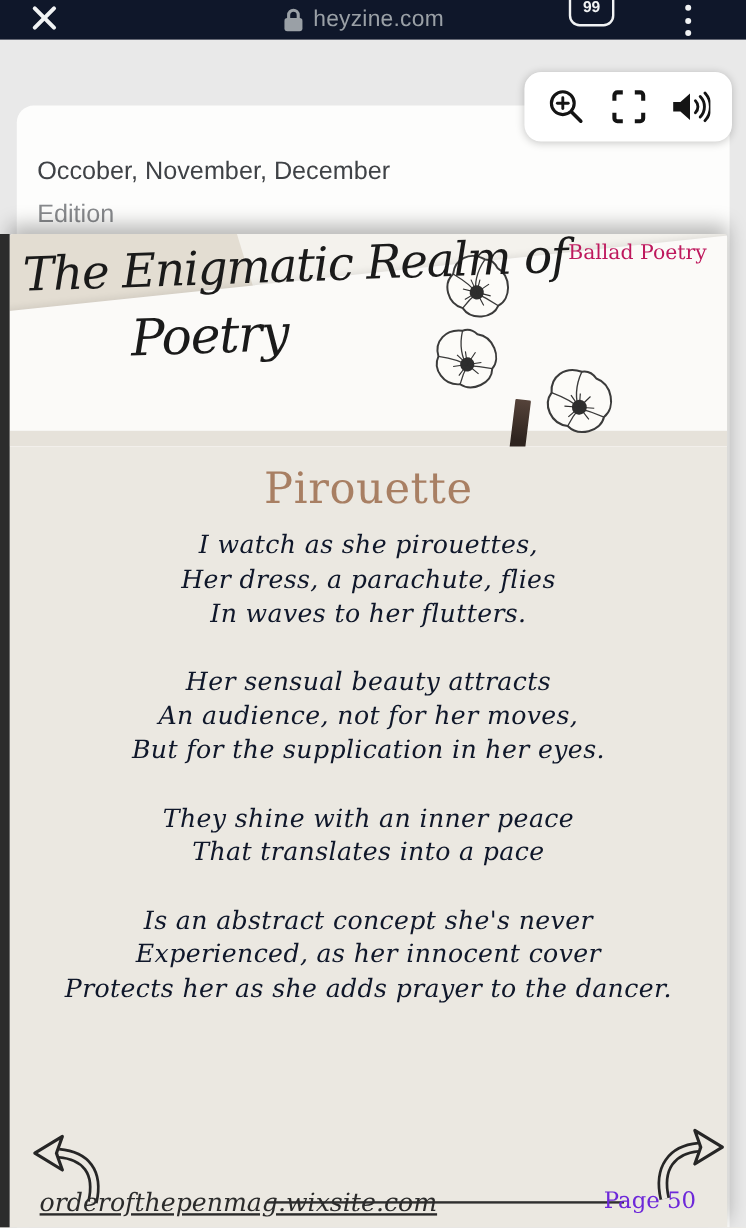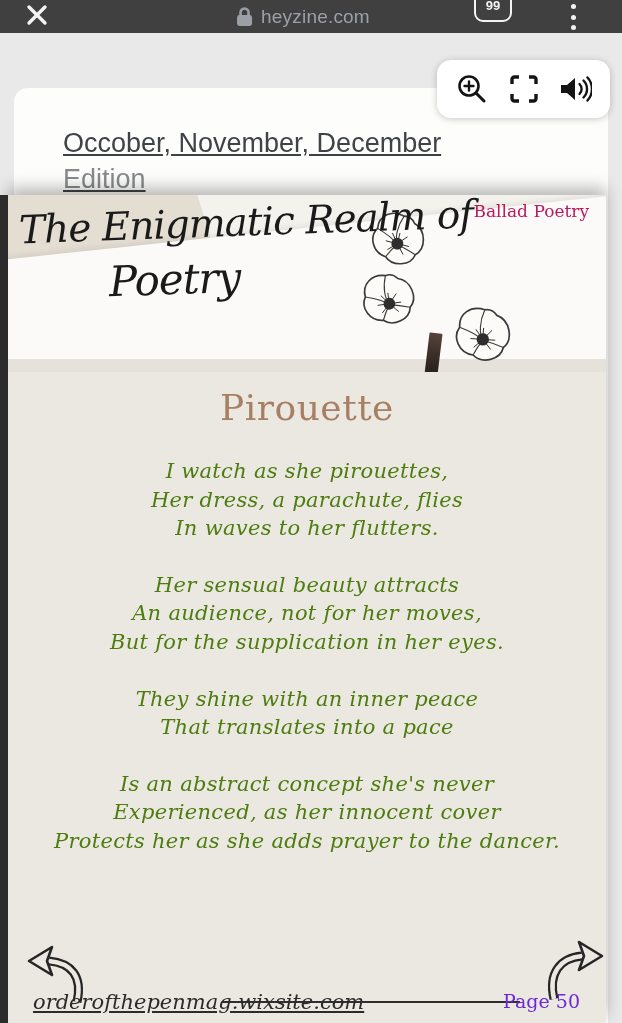--- a/index.html
+++ b/index.html
@@ -7,21 +7,21 @@
   body {
     position:relative;
     font-family:"Liberation Sans", sans-serif;
     background:#e9e9e9;
     overflow:hidden;
   }
 
   
   .topbar {
     position:absolute; left:0; top:0; width:622px; height:33px;
-    background:#404040; z-index:50;
+    background:#0f172a; z-index:50;
   }
   .close-btn { position:absolute; left:24px; top:2px; width:26px; height:26px; cursor:pointer; }
   .urlbox {
     position:absolute; left:50%; top:0; transform:translateX(-56%);
     height:33px; display:flex; align-items:center; gap:8px; cursor:pointer;
   }
   .url-text { color:#9aa0a6; font-size:19px; letter-spacing:.2px; }
   .tab-counter {
     position:absolute; left:474px; top:-9px; width:38px; height:31px;
     border:2.5px solid #f1f3f4; border-radius:9px;
@@ -30,21 +30,21 @@
   }
   .kebab { position:absolute; left:566px; top:4px; width:14px; height:26px;
     display:flex; flex-direction:column; align-items:center; justify-content:space-between; cursor:pointer; }
   .kebab span { width:5px; height:5px; border-radius:50%; background:#f1f3f4; }
 
   
   .viewer-card {
     position:absolute; left:14px; right:14px; top:88px; bottom:0;
     background:#fdfdfc; border-radius:14px 14px 0 0;
   }
-  .edition-title { padding:37px 0 0 49px; font-size:27px; line-height:36px; color:#3f4246;text-decoration:underline; }
+  .edition-title { padding:37px 0 0 17px; font-size:21px; line-height:36px; color:#3f4246; }
   .edition-title .line2 { color:#87898c; }
 
   
   .toolbar {
     position:absolute; left:437px; top:60px; width:173px; height:58px;
     background:#ffffff; border-radius:14px;
     box-shadow:0 1px 7px rgba(0,0,0,.22);
     display:flex; align-items:center; justify-content:space-evenly; z-index:40;
   }
   .tool-btn { width:34px; height:34px; display:flex; align-items:center; justify-content:center; cursor:pointer; }
@@ -83,23 +83,23 @@
   .flower-c { left:440px; top:108px; width:70px; height:67px; transform:rotate(4deg); }
   .pen-nib { position:absolute; left:419px; top:138px; width:13px; height:42px;
     background:linear-gradient(180deg,#55433a 0%,#2e241f 80%); transform:rotate(7deg); border-radius:1px; }
 
   
   .poem-title {
     margin-top:14px; text-align:center;
     font-family:"DejaVu Serif", serif; font-size:36px; line-height:44px;
     color:#a87f63; letter-spacing:.5px;
   }
-  .poem-body { margin-top:27px; text-align:center;
+  .poem-body { margin-top:10px; text-align:center;
     font-family:"DejaVu Serif", serif; font-style:italic;
-    font-size:21px; line-height:28.6px; color:#4d7c0f; letter-spacing:.3px; }
+    font-size:21px; line-height:28.6px; color:#0f172a; letter-spacing:.3px; }
   .stanza { margin-bottom:28px; }
 
   
   .nav-arrow { position:absolute; z-index:35; cursor:pointer; }
   .arrow-prev { left:17px; bottom:17px; width:62px; height:64px; }
   .arrow-next { left:534px; bottom:22px; width:66px; height:64px; }
   .site-link {
     position:absolute; left:25px; bottom:9px;
     font-family:"DejaVu Serif", serif; font-style:italic; font-size:21px;
     color:#2b2b2b; text-decoration:underline; cursor:pointer; z-index:36;

